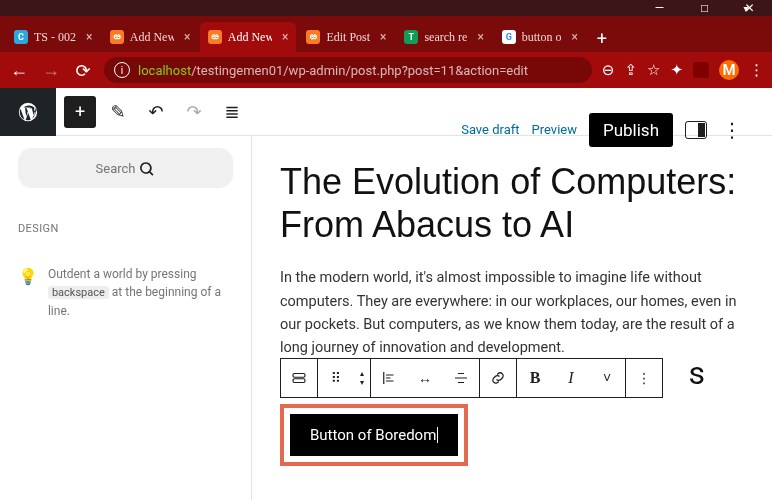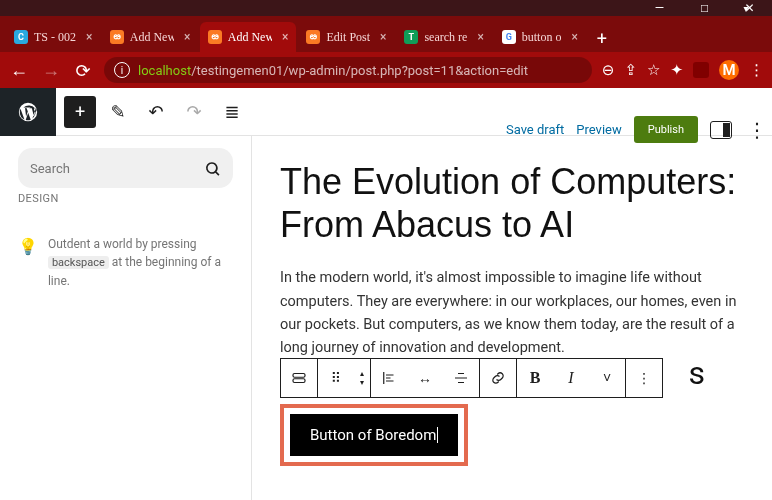--- a/index.html
+++ b/index.html
@@ -36,35 +36,35 @@
   .avatar { width:20px;height:20px;border-radius:50%;background:#ff6d00;color:#fff;display:flex;align-items:center;justify-content:center;font-size:12px;font-weight:600;}
 
   
   .editorbar { height: 48px; border-bottom:1px solid #e3e3e3; display:flex; align-items:center; }
   .wp-logo { width:56px; height:48px; background:#1d2327; display:flex; align-items:center; justify-content:center; color:#fff;}
   .wp-logo svg { width:22px; height:22px; fill:#fff;}
   .tool-group { display:flex; align-items:center; gap:6px; padding-left:8px;}
   .sqbtn { width:32px; height:32px; display:flex; align-items:center; justify-content:center; border-radius:3px; cursor:pointer; font-size:18px; color:#1e1e1e;}
   .sqbtn.black { background:#1e1e1e; color:#fff;}
   .spacer { flex:1;}
-  .rightactions { display:flex; align-items:center; gap:12px; padding-right:2px;margin-top:36px;}
+  .rightactions { display:flex; align-items:center; gap:12px; padding-right:27px;margin-top:36px;}
   .linkbtn { color:#006ba1; font-size:13px; cursor:pointer;}
-  .publish { background:#4d7c0f; color:#fff; font-size:11px; padding:7px 14px; border-radius:3px; cursor:pointer; }
+  .publish { background:#000000; color:#fff; font-size:17px; padding:7px 14px; border-radius:3px; cursor:pointer; }
   .iconbtn { width:26px; height:26px; display:flex; align-items:center; justify-content:center; cursor:pointer; color:#1e1e1e; font-size:20px;}
 
   
   .body { display:flex; height: calc(500px - 16px - 36px - 36px - 48px);}
 
   .sidebar { width:252px; border-right:1px solid #e3e3e3; padding:12px 18px; font-size:13px; color:#1e1e1e;}
-  .searchbox { background:#f0f0f0; height:40px; border-radius:14px; display:flex; align-items:center; padding:0 12px; color:#757575; justify-content:space-between;}
+  .searchbox { background:#f0f0f0; height:40px; border-radius:14px; display:flex; align-items:center; padding:0 20px; color:#757575; justify-content:center;}
   .searchbox svg { width:20px; height:20px; fill:#1e1e1e;}
   .sidetabs { display:flex; margin-top:14px; border-bottom:1px solid #ddd;}
   .sidetab { flex:1; text-align:center; padding:10px 0; font-size:13px; color:#1e1e1e; cursor:pointer;}
   .sidetab.active { border-bottom:3px solid #007cba; font-weight:500;}
-  .section-label { margin-top:4px; font-size:11px; color:#757575; letter-spacing:.4px;}
+  .section-label { margin-top:34px; font-size:11px; color:#757575; letter-spacing:.4px;}
   .block-item { margin-top:18px; text-align:center; width:90px;}
   .block-item .bicon { width:24px; height:18px; border:2px solid #1e1e1e; border-radius:4px; margin:0 auto 8px;}
   .block-item .blabel { font-size:12px;}
   .tip { margin-top:30px; display:flex; gap:10px; font-size:12px; color:#757575; line-height:1.5;}
   .tip .bulb { color:#f0b849; font-size:16px;}
   .tip kbd { background:#eee; border-radius:3px; padding:0 4px; font-family:inherit; font-size:11px; color:#555;}
 
   .canvas { flex:1; padding: 24px 28px 24px 28px; overflow:auto; position:relative;}
   .post-title { font-size:36px; line-height:1.2; font-weight:400; color:#111; margin-bottom:20px; font-family: "Segoe UI", sans-serif;}
   .para { font-size:14.5px; line-height:1.6; color:#333; margin-bottom:37px; }

